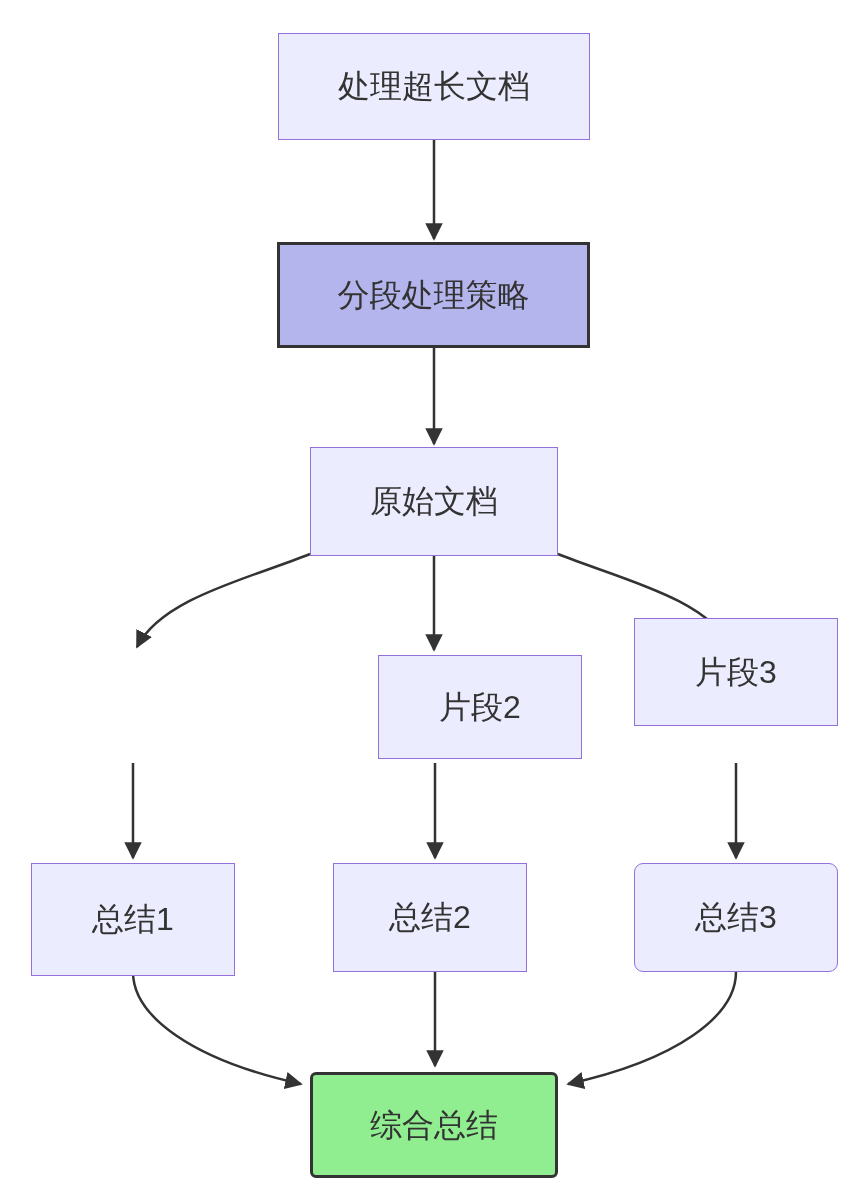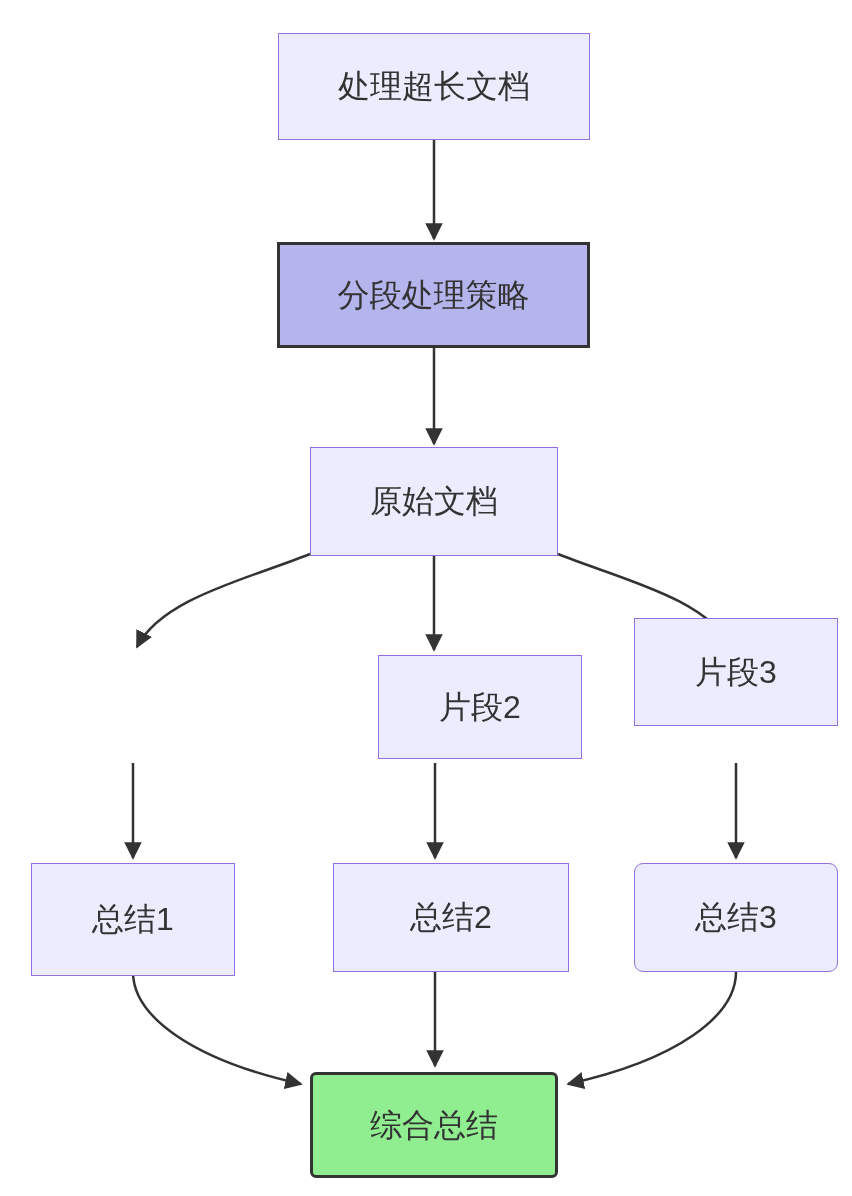--- a/index.html
+++ b/index.html
@@ -94,21 +94,21 @@
   </div>
 
   <div class="node" style="left:634px; top:618px; width:204px; height:108px;">
     <span>片段3</span>
   </div>
 
   <div class="node" style="left:31px; top:863px; width:204px; height:113px;">
     <span>总结1</span>
   </div>
 
-  <div class="node" style="left:333px; top:863px; width:236px; height:109px;">
+  <div class="node" style="left:333px; top:863px; width:194px; height:109px;">
     <span>总结2</span>
   </div>
 
   <div class="node" style="left:634px; top:863px; width:204px; height:109px;border-radius:9px;">
     <span>总结3</span>
   </div>
 
   <div class="node node--final" style="left:310px; top:1072px; width:248px; height:106px;border-radius:6px;">
     <span>综合总结</span>
   </div>

